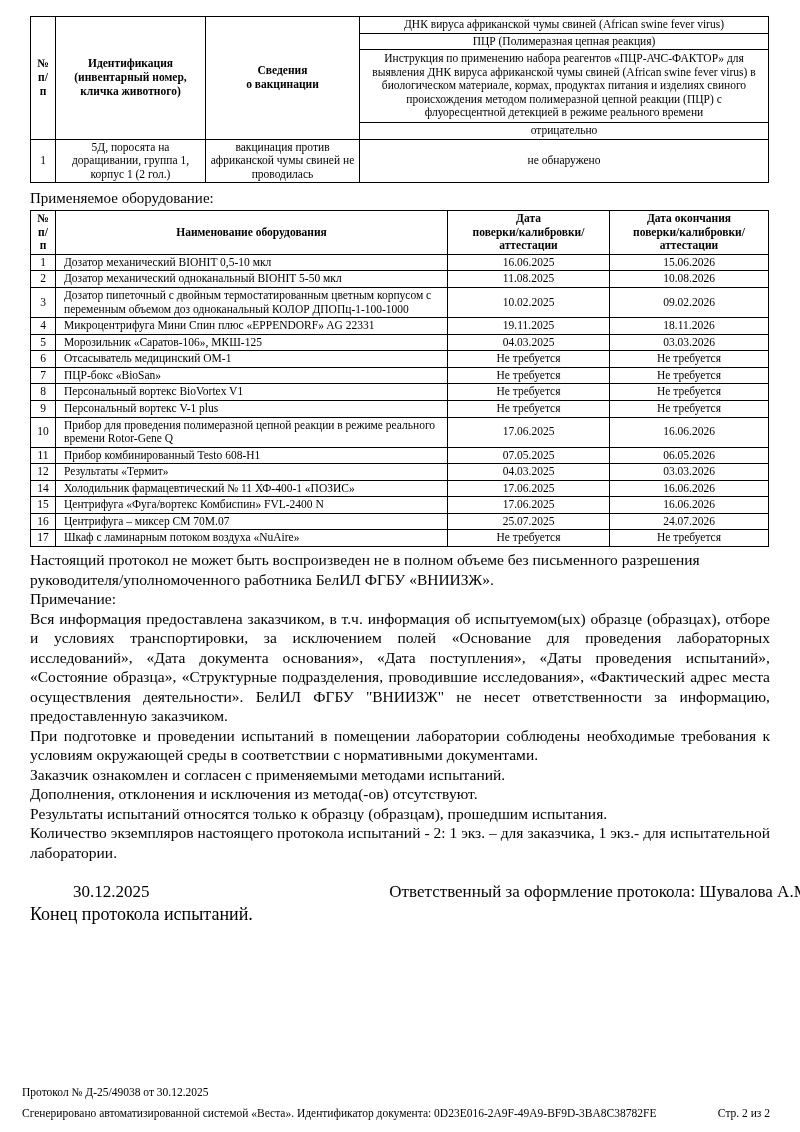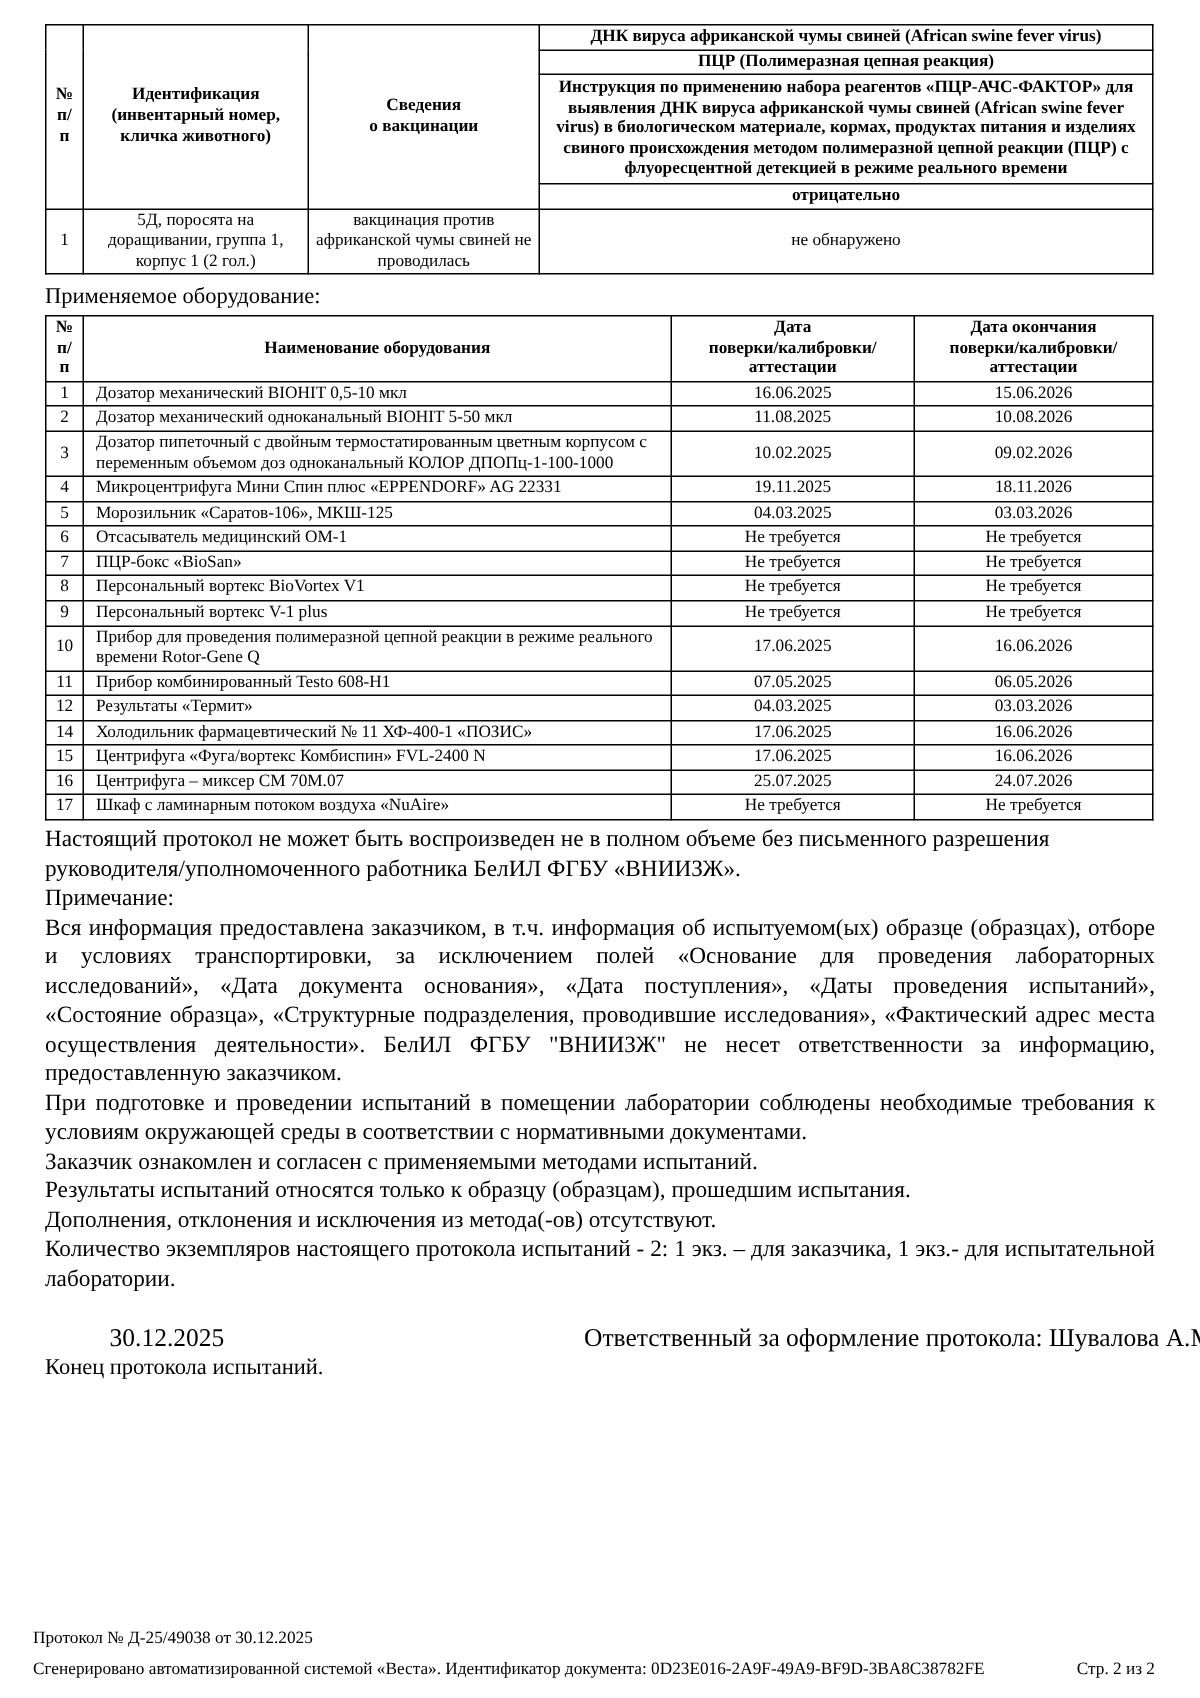--- a/index.html
+++ b/index.html
@@ -24,39 +24,39 @@
   table.t td {
     border: 1px solid #000;
     padding: 1px 4px;
     font-size: 11.5px;
     line-height: 1.18;
     vertical-align: middle;
     text-align: center;
     overflow-wrap: break-word;
   }
   table.t td.hdr { font-weight: bold; white-space: pre-line; }
-  table.results td.instr { font-weight: bold; padding: 2px 8px; }
-  table.results td.bold { font-weight: bold; }
+  table.results td.instr { font-weight: normal; padding: 2px 8px; }
+  table.results td.bold { font-weight: normal; }
   table.equip td.name { text-align: left; padding-left: 8px; }
 
   .equip-title { font-size: 15px; margin: 7px 0 3px 0; }
 
   .notes { font-size: 15.5px; line-height: 19.5px; margin-top: 3px; width: 740px; }
   .notes p { margin: 0; }
   .notes p.just { text-align: justify; }
 
   .sig-row {
     display: flex;
     justify-content: space-between;
     font-size: 17px;
     margin-top: 20px;
     width: 740px;
     margin-left: 43px;
   }
-  .end-line { font-size: 15px; margin-top: 2px; }
+  .end-line { font-size: 18px; margin-top: 2px; }
 
   .footer {
     position: absolute;
     left: 22px;
     right: 30px;
     bottom: 11px;
     font-size: 11.5px;
     line-height: 1.3;
   }
   .footer .line1 { margin-bottom: 6px; }
@@ -221,22 +221,22 @@
       </tr>
     </tbody>
       </table>
 
     <div class="notes">
       <p>Настоящий протокол не может быть воспроизведен не в полном объеме без письменного разрешения руководителя/уполномоченного работника БелИЛ ФГБУ «ВНИИЗЖ».</p>
       <p>Примечание:</p>
       <p class="just">Вся информация предоставлена заказчиком, в т.ч. информация об испытуемом(ых) образце (образцах), отборе и условиях транспортировки, за исключением полей «Основание для проведения лабораторных исследований», «Дата документа основания», «Дата поступления», «Даты проведения испытаний», «Состояние образца», «Структурные подразделения, проводившие исследования», «Фактический адрес места осуществления деятельности». БелИЛ ФГБУ "ВНИИЗЖ" не несет ответственности за информацию, предоставленную заказчиком.</p>
       <p class="just">При подготовке и проведении испытаний в помещении лаборатории соблюдены необходимые требования к условиям окружающей среды в соответствии с нормативными документами.</p>
       <p>Заказчик ознакомлен и согласен с применяемыми методами испытаний.</p>
+      <p>Дополнения, отклонения и исключения из метода(-ов) отсутствуют.</p>
       <p>Результаты испытаний относятся только к образцу (образцам), прошедшим испытания.</p>
-      <p>Дополнения, отклонения и исключения из метода(-ов) отсутствуют.</p>
       <p class="just">Количество экземпляров настоящего протокола испытаний - 2: 1 экз. – для заказчика, 1 экз.- для испытательной лаборатории.</p>
     </div>
 
     <div class="sig-row">
       <span>30.12.2025</span>
       <span>Ответственный за оформление протокола: Шувалова А.М.</span>
     </div>
     <div class="end-line">Конец протокола испытаний.</div>
 
   </div>

